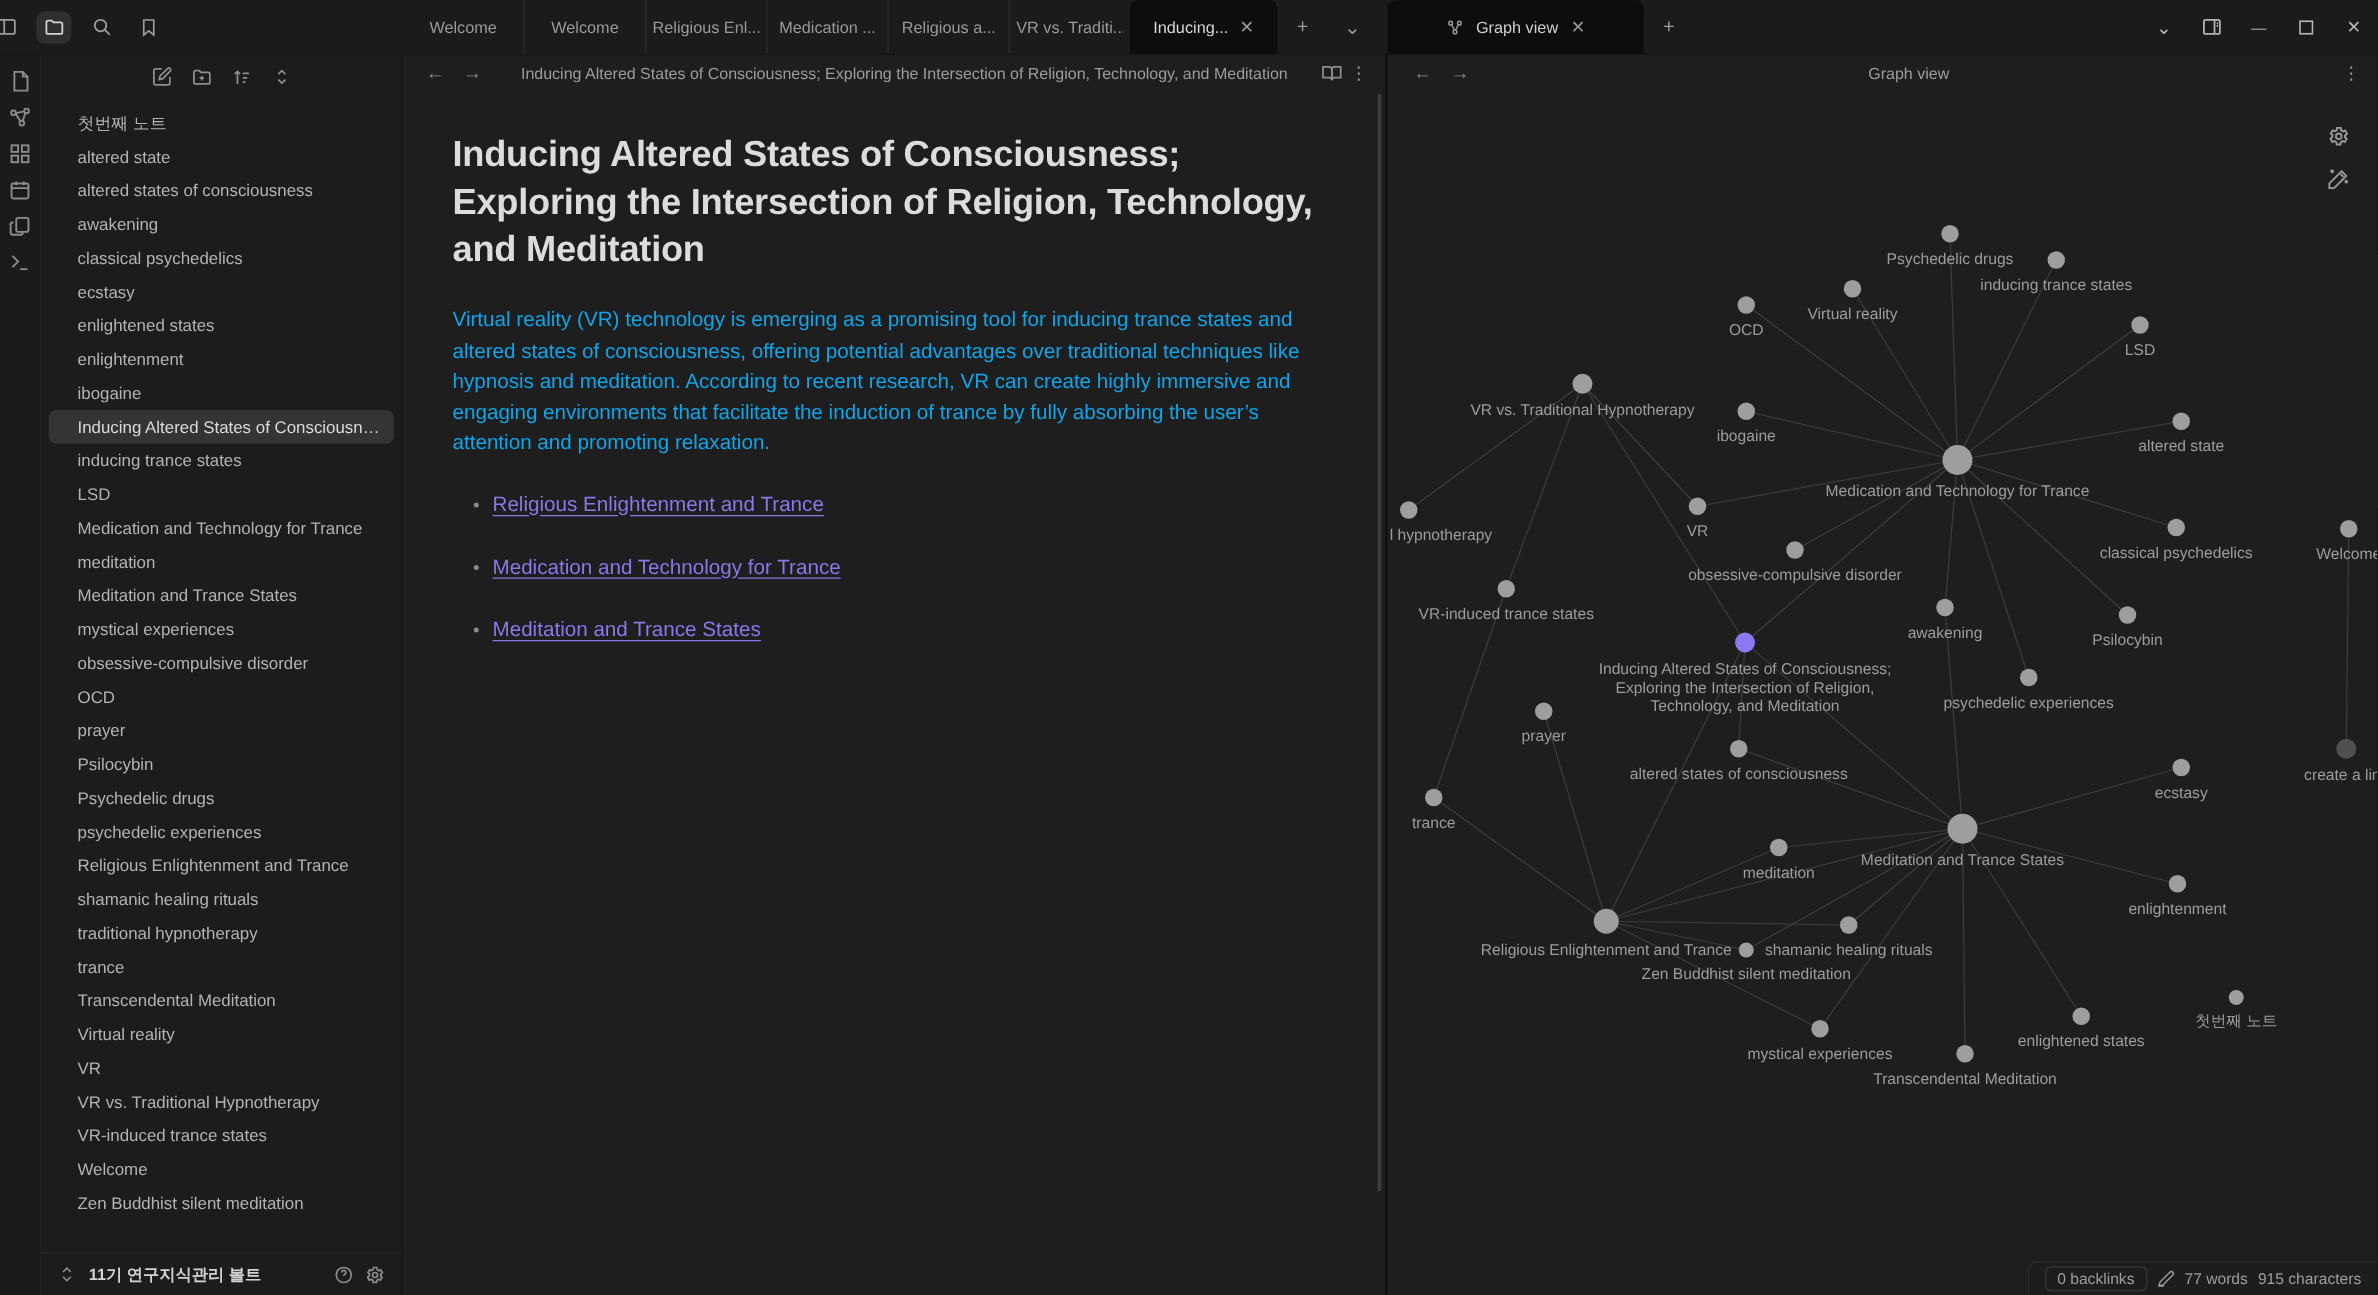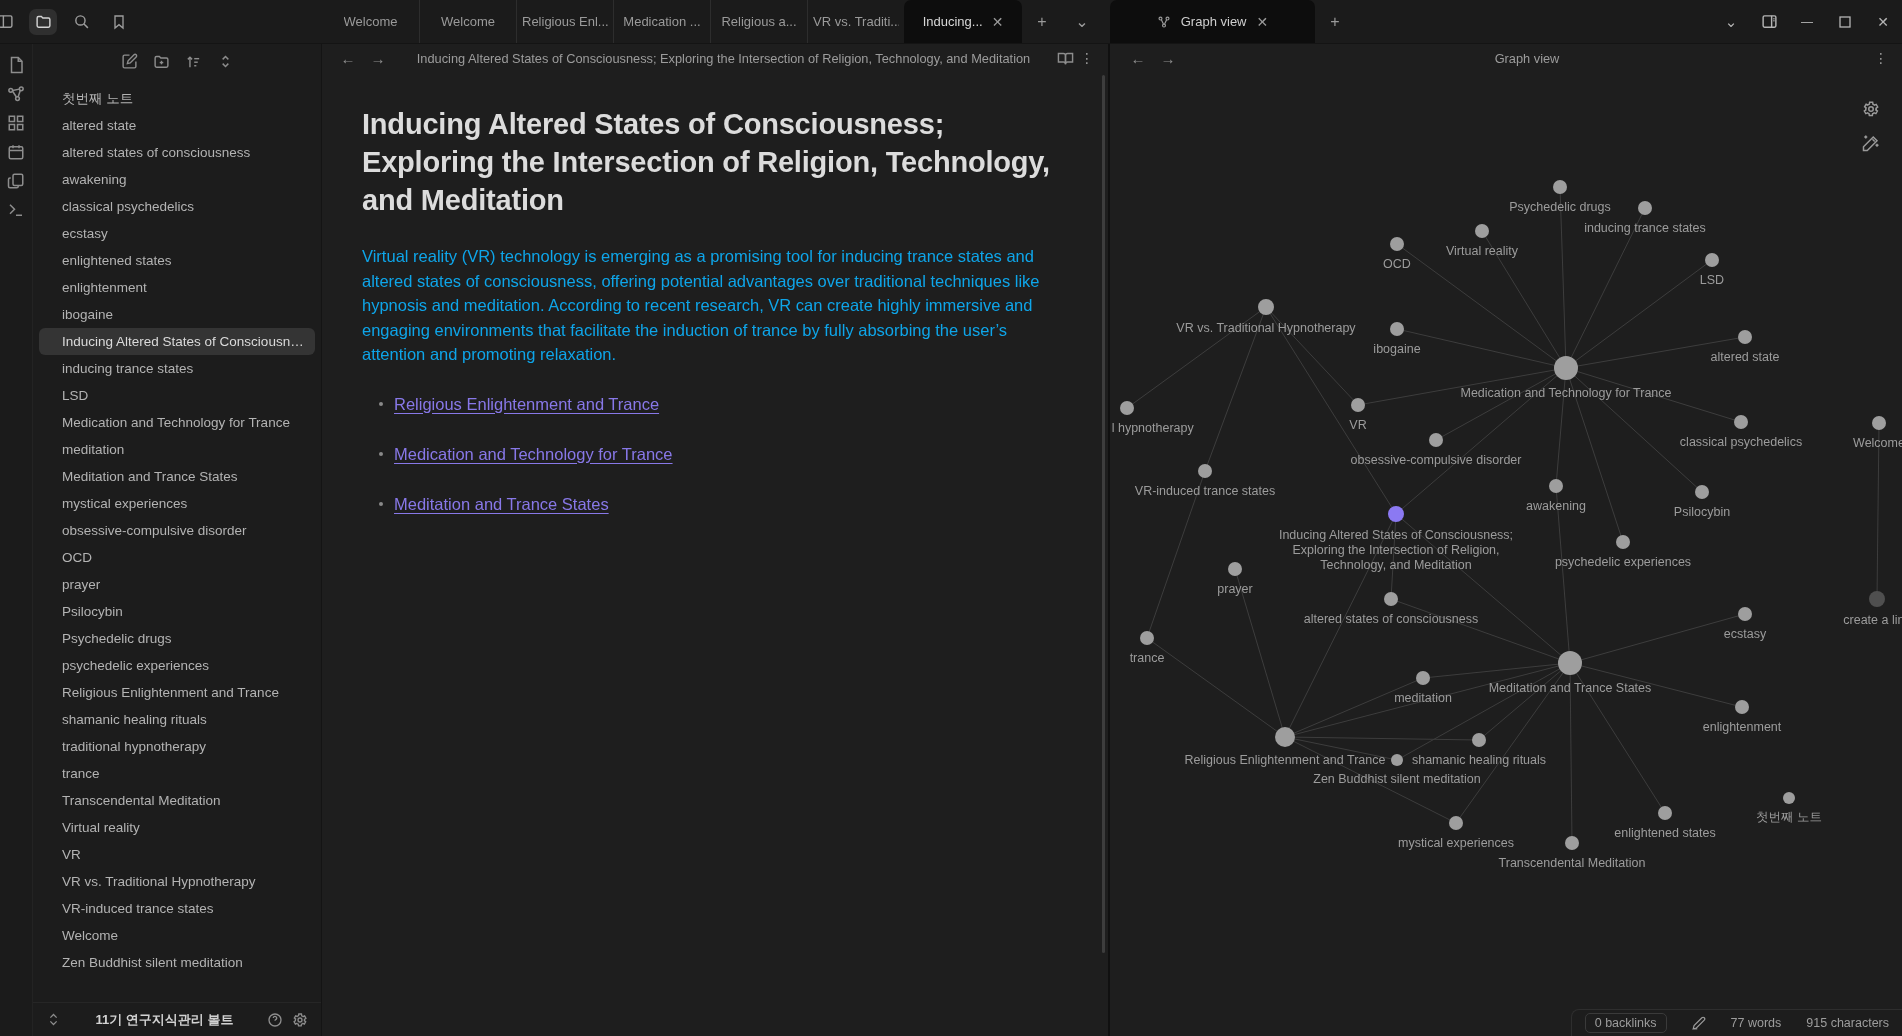--- a/index.html
+++ b/index.html
@@ -47,21 +47,21 @@
   .sidebar { position:absolute; left:33px; top:44px; width:289px; height:992px;
     background:#1c1c1c; border-right:1px solid #141414; }
   .sb-header { height:34px; display:flex; align-items:center; gap:15px; padding-left:88px; }
   .sb-hicon { width:17px; height:17px; color:#8d8d8d; }
   .sb-files { position:absolute; left:0; top:41px; right:0; bottom:34px; overflow:hidden; padding:0 6px; }
   .file-row { height:27px; display:flex; align-items:center; padding:0 8px 0 23px;
     border-radius:6px; font-size:13.5px; color:#b3b3b3; white-space:nowrap; }
   .file-row .fname { overflow:hidden; text-overflow:ellipsis; white-space:nowrap; }
   .file-row.selected { background:#343434; color:#dadada; }
   .sb-footer { position:absolute; left:0; bottom:0; width:100%; height:34px;
-    border-top:1px solid #262626; display:flex; align-items:center; padding:0 13px; gap:9px;text-align:center; }
+    border-top:1px solid #262626; display:flex; align-items:center; padding:0 13px; gap:9px; }
   .vault-name { font-size:13px; font-weight:700; color:#d2d2d2; flex:1; white-space:nowrap;
     overflow:hidden; text-overflow:ellipsis; }
   .sb-footer .fic { width:16px; height:16px; color:#8d8d8d; flex:none; }
 
   
   .editor { position:absolute; left:322px; top:44px; width:788px; height:992px; background:#1e1e1e;
     border-right:2px solid #101010; }
   .ed-header { height:28px; display:flex; align-items:center; padding:0 14px; gap:6px; }
   .nav-arrow { color:#8f8f8f; font-size:15px; width:24px; text-align:center; flex:none; }
   .ed-title { flex:1; text-align:center; font-size:12.8px; color:#9c9c9c; white-space:nowrap;
@@ -87,21 +87,21 @@
   .g-title { flex:1; text-align:center; font-size:12.8px; color:#9c9c9c; }
   .g-controls { position:absolute; right:22px; top:56px; display:flex; flex-direction:column; gap:16px; }
   .g-controls .gic { width:18px; height:18px; color:#9a9a9a; }
   #graph-svg { position:absolute; left:0; top:0; width:790px; height:992px; }
   .gnode-label { font-size:12.5px; fill:#9c9c9c; text-anchor:middle;
     font-family:"Liberation Sans","DejaVu Sans",sans-serif; }
 
   
   .statusbar { position:absolute; right:0; bottom:0; height:27px; background:#1d1d1d;
     border:1px solid #2e2e2e; border-right:none; border-bottom:none; border-top-left-radius:8px;
-    display:flex; align-items:center; gap:25px; padding:0 13px; font-size:12.5px; color:#9d9d9d; }
+    display:flex; align-items:center; gap:8px; padding:0 13px; font-size:12.5px; color:#9d9d9d; }
   .backlinks-pill { border:1px solid #3a3a3a; border-radius:5px; padding:2px 9px; }
   .status-ic { width:14px; height:14px; color:#9d9d9d; }
   .dots { color:#9a9a9a; font-size:14px; letter-spacing:0; }
 </style>
 </head>
 <body>
 
 <div class="app">
 
   <div class="titlebar">

